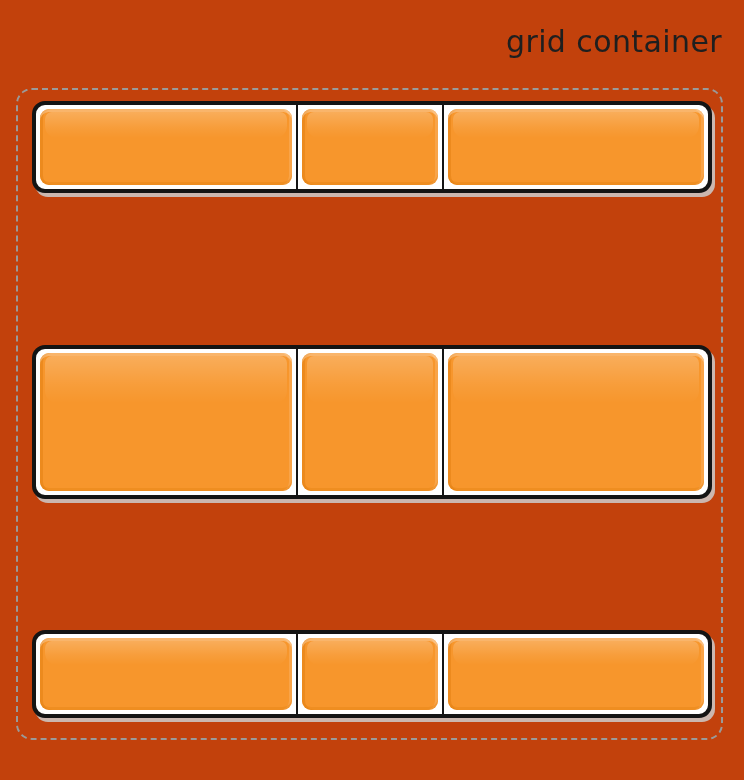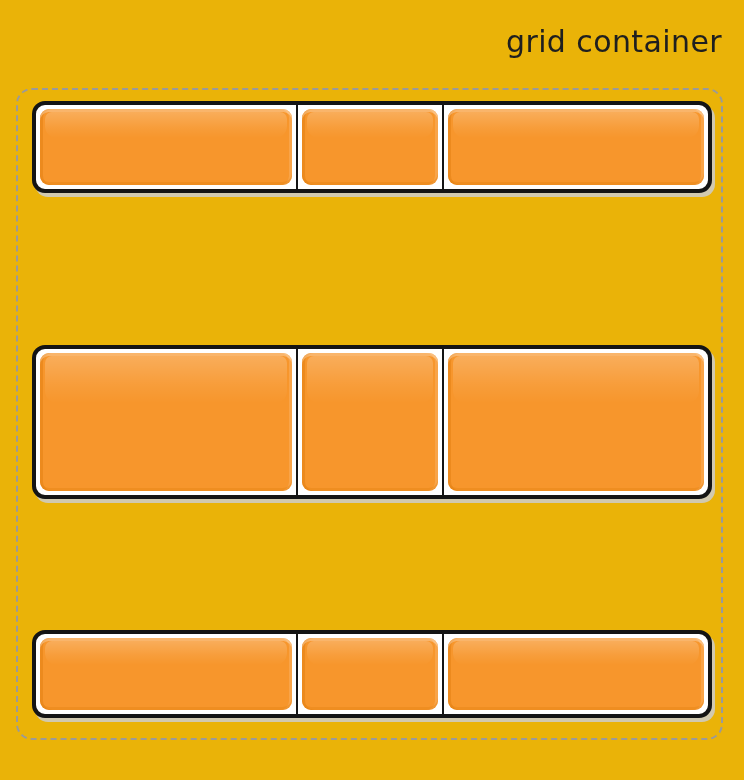--- a/index.html
+++ b/index.html
@@ -13,21 +13,21 @@
     height: 780px;
     font-family: "DejaVu Sans", sans-serif;
     overflow: hidden;
     position: relative;
   }
 
   #stage {
     position: relative;
     width: 744px;
     height: 780px;
-    background: #eab308;
+    background: #c2410c;
   }
 
   
   .title {
     position: absolute;
     right: 22px;
     top: 22px;
     font-family: "DejaVu Sans", sans-serif;
     font-size: 30px;
     line-height: 40px;

